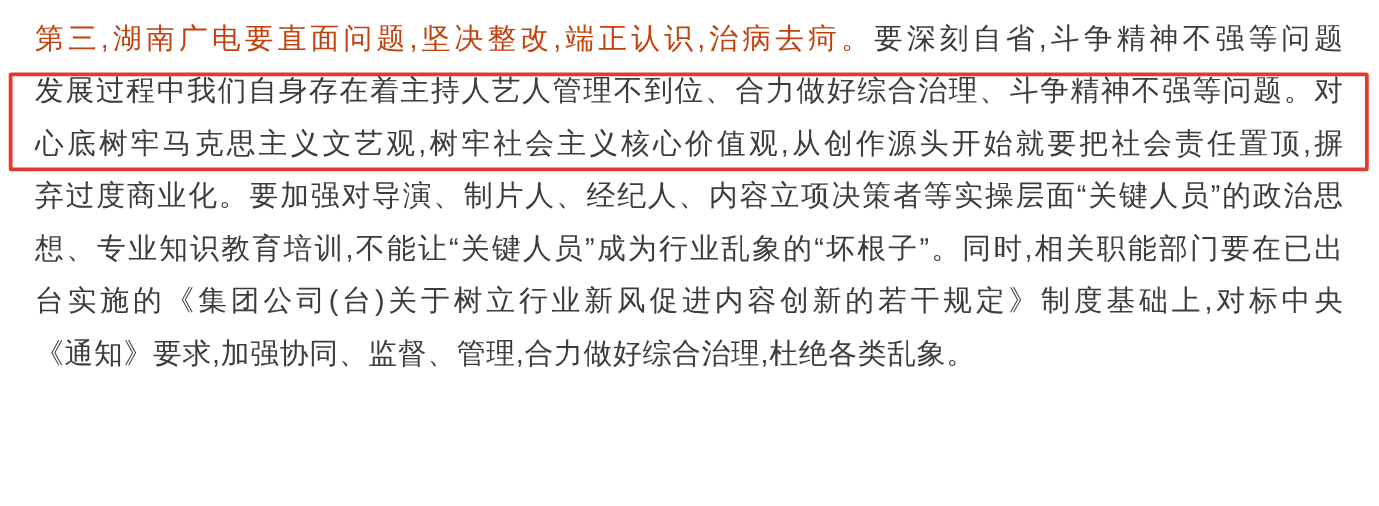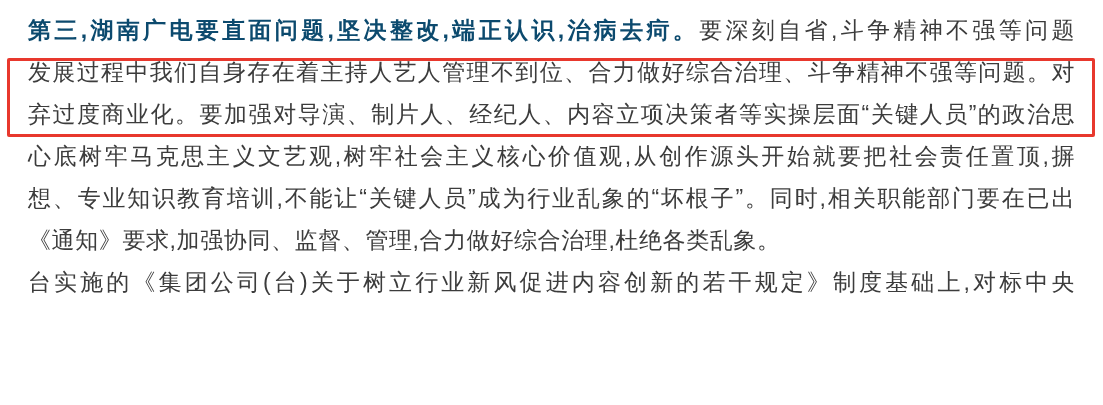--- a/index.html
+++ b/index.html
@@ -33,22 +33,22 @@
   }
   .line {
     white-space: nowrap;
     text-align-last: justify;
     height: 42px;
   }
   .line.line-last {
     text-align-last: left;
   }
   .lead {
-    font-weight: bold;
-    color: #0c4a6e;
+    font-weight: normal;
+    color: #c2410c;
   }
   .highlight-box {
     position: absolute;
     left: 7px;
     top: 58px;
     width: 1088px;
     height: 79px;
     border: 3px solid #e8382d;
     border-radius: 2px;
     box-sizing: border-box;
@@ -59,22 +59,22 @@
 </head>
 <body>
 
 <div class="page">
 
   <div class="para">
     <div class="line">
       <span class="lead">第三,湖南广电要直面问题,坚决整改,端正认识,治病去疴。</span><span>要深刻自省,斗争精神不强等问题</span>
     </div>
     <div class="line">发展过程中我们自身存在着主持人艺人管理不到位、合力做好综合治理、斗争精神不强等问题。对</div>
+    <div class="line">心底树牢马克思主义文艺观,树牢社会主义核心价值观,从创作源头开始就要把社会责任置顶,摒</div>
     <div class="line">弃过度商业化。要加强对导演、制片人、经纪人、内容立项决策者等实操层面“关键人员”的政治思</div>
-    <div class="line">心底树牢马克思主义文艺观,树牢社会主义核心价值观,从创作源头开始就要把社会责任置顶,摒</div>
     <div class="line">想、专业知识教育培训,不能让“关键人员”成为行业乱象的“坏根子”。同时,相关职能部门要在已出</div>
+    <div class="line">台实施的《集团公司(台)关于树立行业新风促进内容创新的若干规定》制度基础上,对标中央</div>
     <div class="line line-last">《通知》要求,加强协同、监督、管理,合力做好综合治理,杜绝各类乱象。</div>
-    <div class="line">台实施的《集团公司(台)关于树立行业新风促进内容创新的若干规定》制度基础上,对标中央</div>
   </div>
 
   <div class="highlight-box"></div>
 
 </div>
 
 </body></html>

